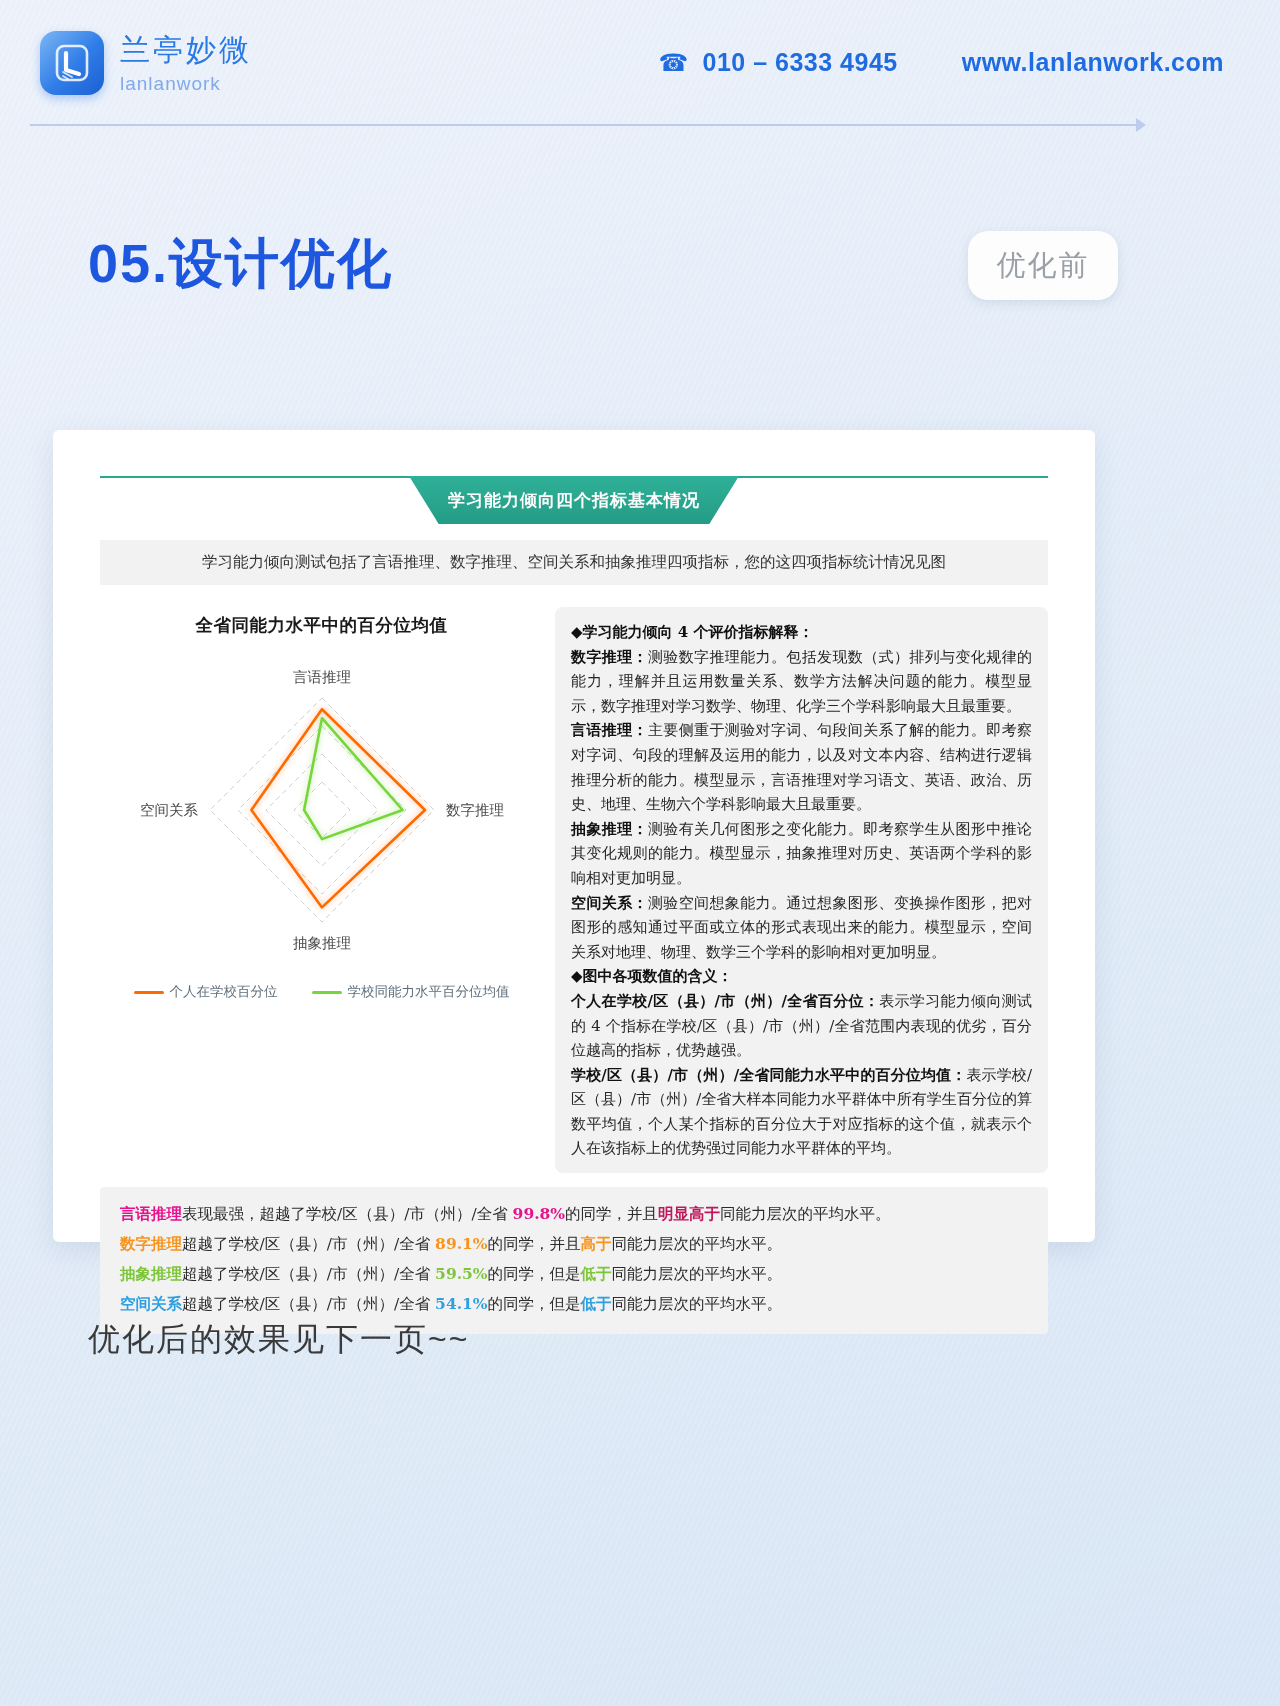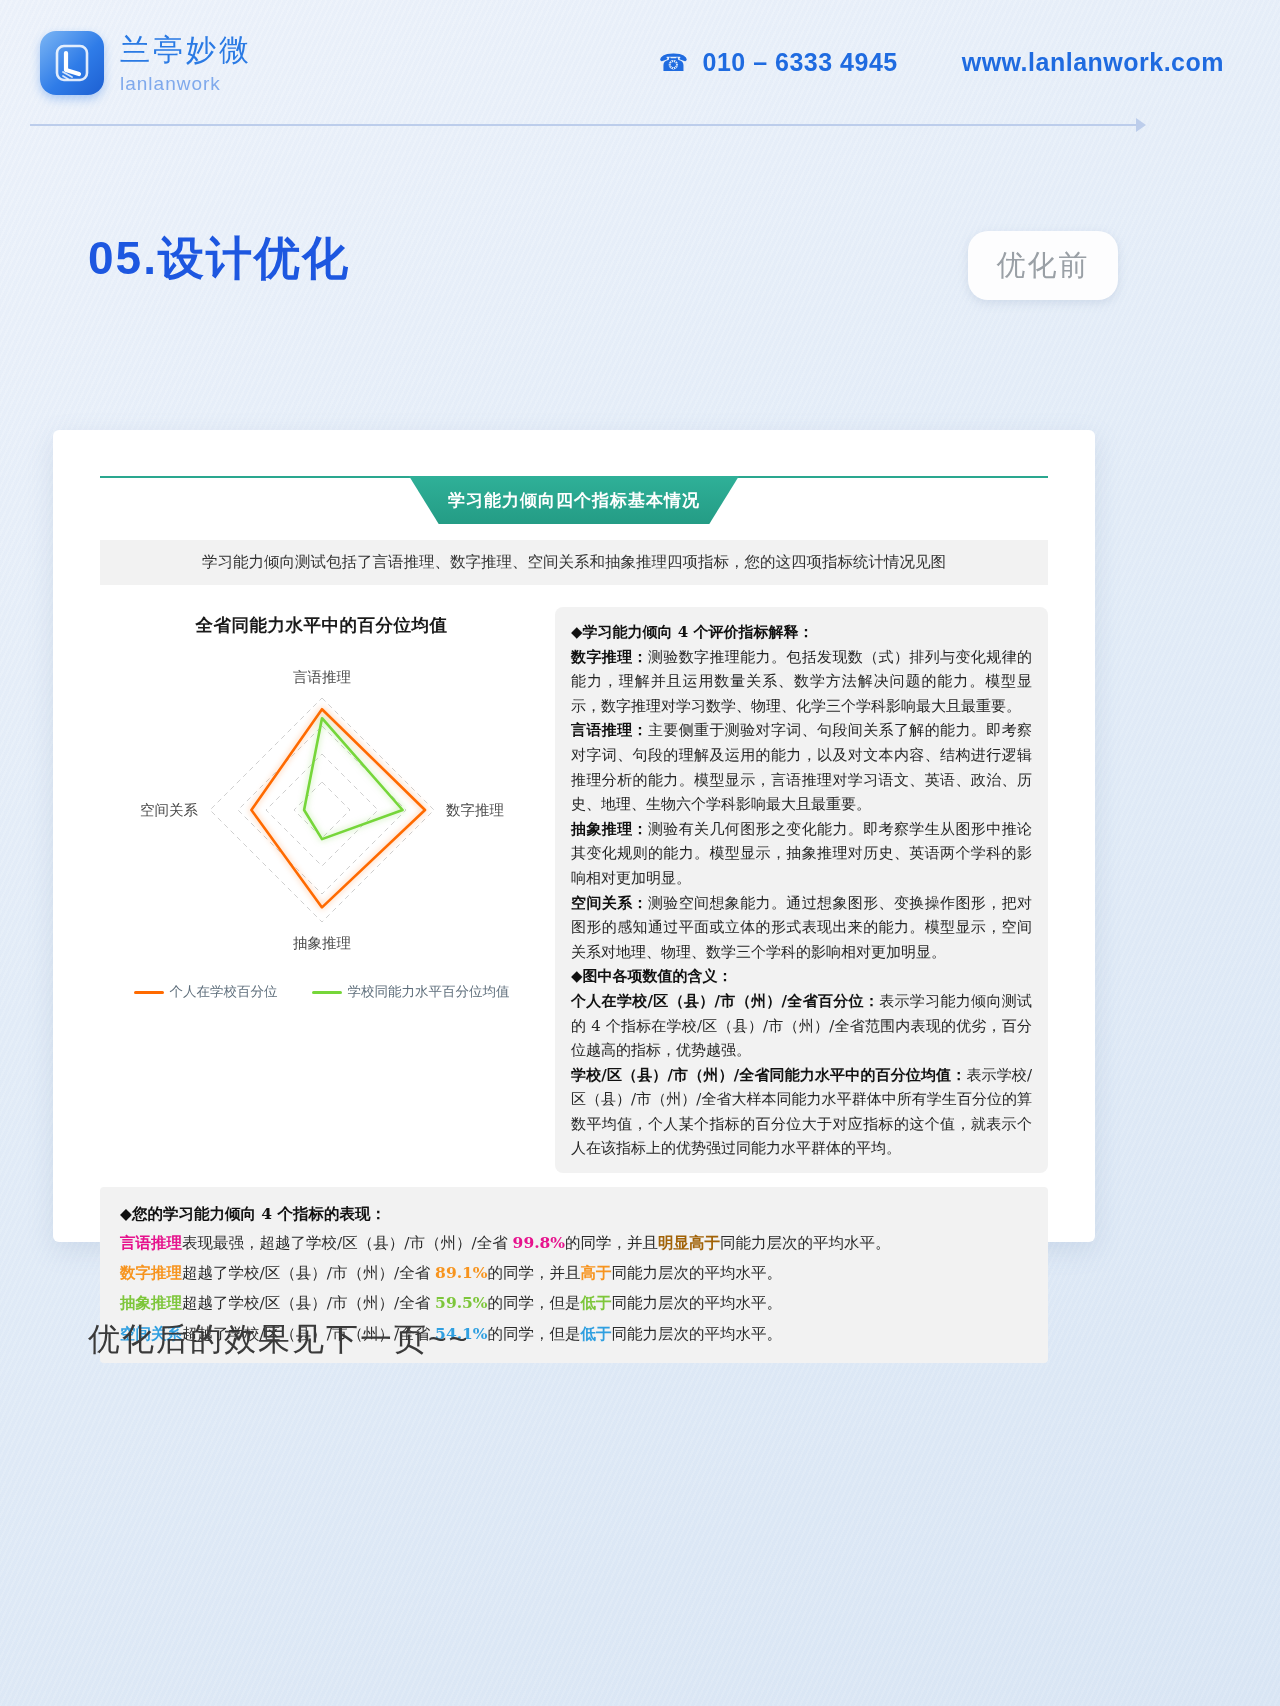--- a/index.html
+++ b/index.html
@@ -23,21 +23,21 @@
   .brand-en{ font-size:19px; color:#7fa9ec; letter-spacing:1px; margin-top:2px; }
   .hdr-spacer{ flex:1; }
   .phone{ display:flex; align-items:center; gap:14px; margin-right:64px; cursor:pointer;}
   .phone-icon{ font-size:24px; color:#1f6be0; }
   .phone-num, .site{ font-size:25px; font-weight:bold; color:#1f6be0; letter-spacing:.5px; cursor:pointer;}
   .rule{ position:absolute; left:30px; top:124px; width:1106px; height:2px; background:#bccdeb; }
   .rule-arrow{ position:absolute; left:1136px; top:118px; width:0; height:0;
     border-left:10px solid #bccdeb; border-top:7px solid transparent; border-bottom:7px solid transparent; }
 
   
-  .sect{ position:absolute; left:88px; top:228px; font-size:46px; font-weight:800;
+  .sect{ position:absolute; left:88px; top:228px; font-size:54px; font-weight:800;
     color:#1d57e0; letter-spacing:2px; }
   .badge{ position:absolute; left:968px; top:231px; width:150px; height:69px;
     background:#fdfdfe; border-radius:20px; box-shadow:0 3px 10px rgba(140,160,190,.25);
     display:flex; align-items:center; justify-content:center;
     font-size:29px; color:#9aa0a6; letter-spacing:2px; cursor:pointer; }
 
   
   .card{ position:absolute; left:53px; top:430px; width:1042px; height:812px;
     background:#ffffff; border-radius:6px; box-shadow:0 8px 26px rgba(110,140,180,.18);
     padding:46px 47px 0 47px; }
@@ -154,21 +154,20 @@
         <p><span class="ph">言语推理：</span>主要侧重于测验对字词、句段间关系了解的能力。即考察对字词、句段的理解及运用的能力，以及对文本内容、结构进行逻辑推理分析的能力。模型显示，言语推理对学习语文、英语、政治、历史、地理、生物六个学科影响最大且最重要。</p>
         <p><span class="ph">抽象推理：</span>测验有关几何图形之变化能力。即考察学生从图形中推论其变化规则的能力。模型显示，抽象推理对历史、英语两个学科的影响相对更加明显。</p>
         <p><span class="ph">空间关系：</span>测验空间想象能力。通过想象图形、变换操作图形，把对图形的感知通过平面或立体的形式表现出来的能力。模型显示，空间关系对地理、物理、数学三个学科的影响相对更加明显。</p>
         <p><b>◆图中各项数值的含义：</b></p>
         <p><span class="ph">个人在学校/区（县）/市（州）/全省百分位：</span>表示学习能力倾向测试的 4 个指标在学校/区（县）/市（州）/全省范围内表现的优劣，百分位越高的指标，优势越强。</p>
         <p><span class="ph">学校/区（县）/市（州）/全省同能力水平中的百分位均值：</span>表示学校/区（县）/市（州）/全省大样本同能力水平群体中所有学生百分位的算数平均值，个人某个指标的百分位大于对应指标的这个值，就表示个人在该指标上的优势强过同能力水平群体的平均。</p>
       </div>
   </div>
 
   <div class="perf serif" id="perf">
-      <div class="perf-h">◆您的学习能力倾向 4 个指标的表现：</div>
-      <div><span style="color:#e6128d;font-weight:bold;">言语推理</span><span>表现最强，超越了学校/区（县）/市（州）/全省 </span><span style="color:#e6128d;font-weight:bold;">99.8%</span><span>的同学，并且</span><span style="color:#a16207;font-weight:bold;">明显高于</span><span>同能力层次的平均水平。</span></div>
+      <div><span style="color:#e6128d;font-weight:bold;">言语推理</span><span>表现最强，超越了学校/区（县）/市（州）/全省 </span><span style="color:#e6128d;font-weight:bold;">99.8%</span><span>的同学，并且</span><span style="color:#be185d;font-weight:bold;">明显高于</span><span>同能力层次的平均水平。</span></div>
       <div><span style="color:#f7941e;font-weight:bold;">数字推理</span><span>超越了学校/区（县）/市（州）/全省 </span><span style="color:#f7941e;font-weight:bold;">89.1%</span><span>的同学，并且</span><span style="color:#f7941e;font-weight:bold;">高于</span><span>同能力层次的平均水平。</span></div>
       <div><span style="color:#7dc63a;font-weight:bold;">抽象推理</span><span>超越了学校/区（县）/市（州）/全省 </span><span style="color:#7dc63a;font-weight:bold;">59.5%</span><span>的同学，但是</span><span style="color:#7dc63a;font-weight:bold;">低于</span><span>同能力层次的平均水平。</span></div>
       <div><span style="color:#2f9fe0;font-weight:bold;">空间关系</span><span>超越了学校/区（县）/市（州）/全省 </span><span style="color:#2f9fe0;font-weight:bold;">54.1%</span><span>的同学，但是</span><span style="color:#2f9fe0;font-weight:bold;">低于</span><span>同能力层次的平均水平。</span></div>
     </div>
 </div>
 
 <div class="footer-note">优化后的效果见下一页~~</div>
 
 </body></html>

